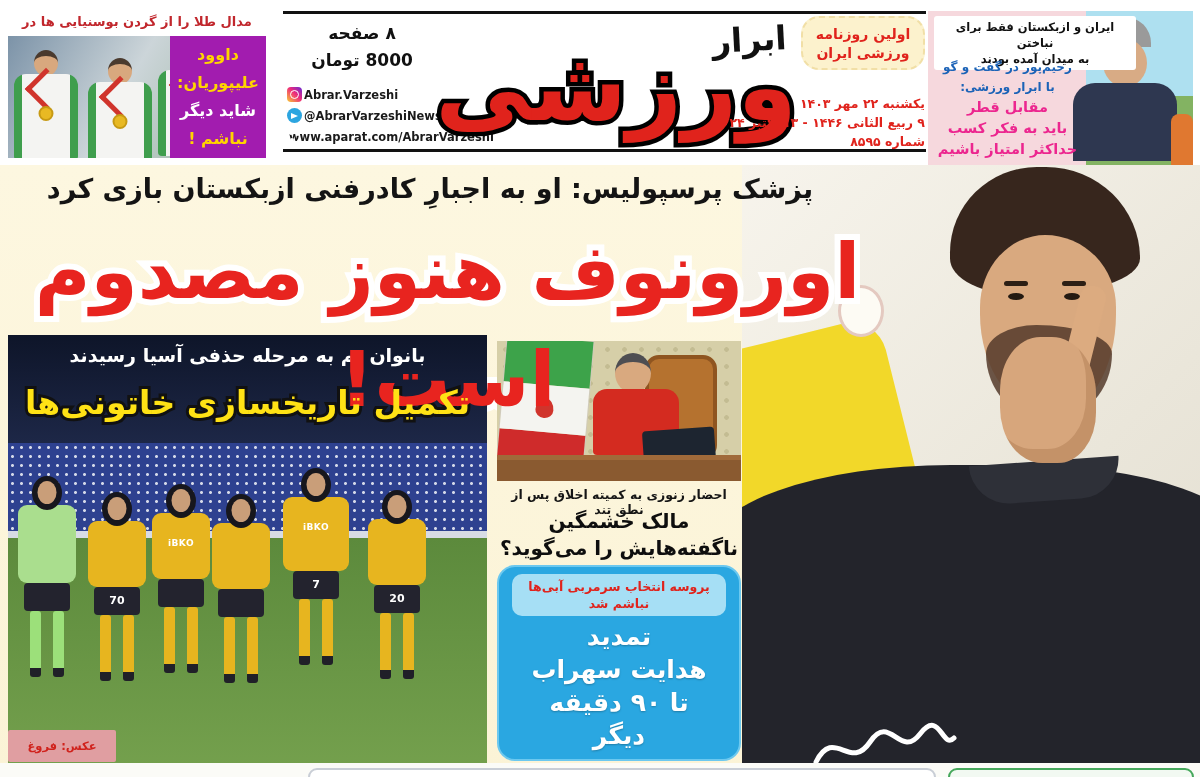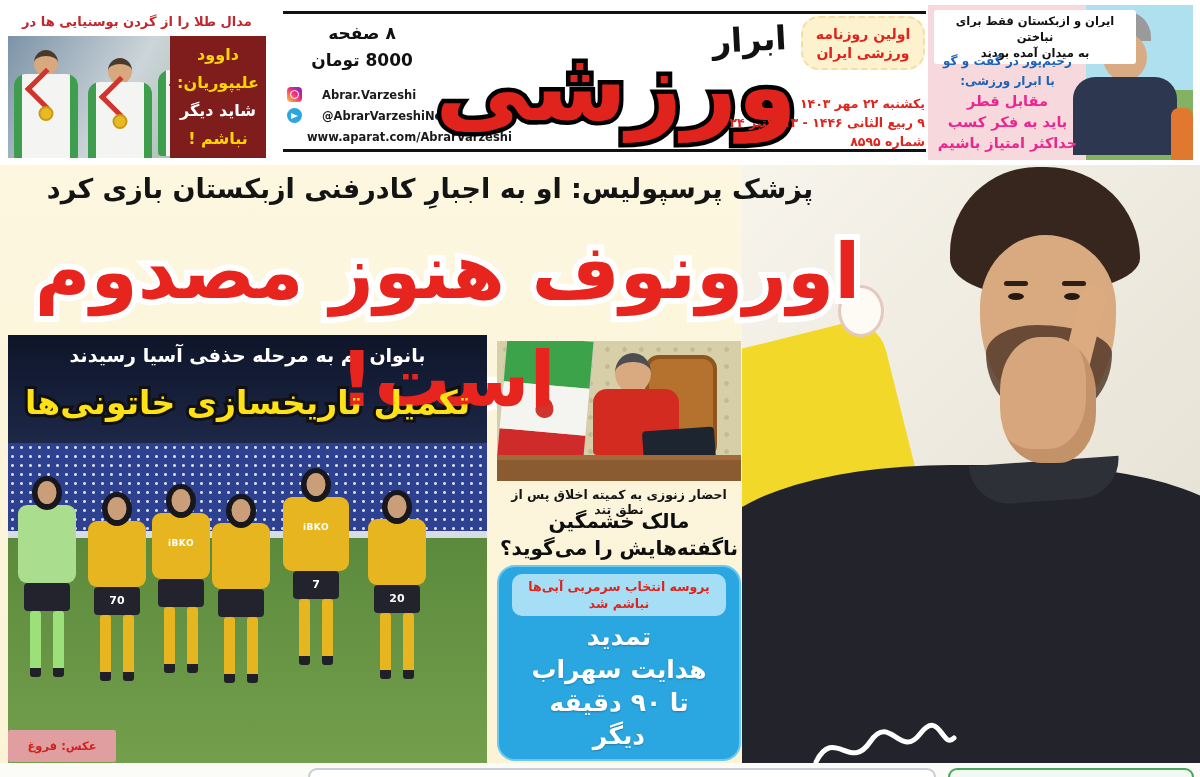--- a/index.html
+++ b/index.html
@@ -22,50 +22,50 @@
   #mast-left { left:8px; top:8px; width:258px; height:150px; background:#fff; overflow:hidden; }
   #mast-left-kicker { width:100%; height:28px; line-height:28px; text-align:center; color:#c1272d; font-weight:bold; font-size:13px; background:#fff; }
   #mast-left-photo { position:absolute; left:0; top:28px; width:258px; height:122px;
       background:linear-gradient(120deg,#7c93a8,#ccd5d9 45%,#8fae93); }
   .medalist { position:absolute; width:64px; }
   .medalist .m-head { width:24px; height:26px; border-radius:50%; background:#d8a87e; margin:0 auto; border-top:6px solid #4a3a2e; }
   .medalist .m-body { width:64px; height:86px; border-radius:12px 12px 4px 4px; margin-top:-2px;
       background:linear-gradient(90deg,#3f9e4d 0 12%, #f4f4f2 12% 88%, #3f9e4d 88%); position:relative; }
   .medalist .m-ribbon { position:absolute; left:50%; top:0; width:30px; height:30px; transform:translateX(-50%) rotate(45deg); border-left:5px solid #d0342c; border-bottom:5px solid #d0342c; }
   .medalist .m-medal { position:absolute; left:50%; top:32px; transform:translateX(-50%); width:15px; height:15px; border-radius:50%; background:#e8b923; border:2px solid #c79a14; }
-  #mast-left-quote { position:absolute; left:162px; top:28px; width:96px; height:122px; background:#7f1d1d; text-align:center; padding-top:5px; }
+  #mast-left-quote { position:absolute; left:162px; top:28px; width:96px; height:122px; background:#a21caf; text-align:center; padding-top:5px; }
   #mast-left-quote div { font-weight:bold; font-size:16px; line-height:28px; color:#ffd400; }
   #mast-left-quote div.white { color:#ffffff; }
 
   .mast-rule { left:283px; width:643px; height:3px; background:#121212; }
 
   #pages-price { left:292px; top:20px; width:140px; text-align:center; color:#111; font-weight:bold; font-size:17px; line-height:27px; }
 
   #social { left:287px; top:84px; width:200px; }
-  .social-row { display:flex; align-items:center; gap:20px; height:21px; }
+  .social-row { display:flex; align-items:center; gap:2px; height:21px; }
   .social-row span.handle { font-size:11.5px; font-weight:bold; color:#1a1a1a; }
   .icon-ig { width:15px; height:15px; border-radius:4px; background:linear-gradient(45deg,#f9ce34,#ee2a7b 55%,#6228d7); position:relative; }
   .icon-ig::after { content:""; position:absolute; inset:3px; border:1.5px solid #fff; border-radius:50%; }
   .icon-tg { width:15px; height:15px; border-radius:50%; background:#2ca5e0; position:relative; }
   .icon-tg::after { content:""; position:absolute; left:4px; top:4.5px; width:0; height:0; border-left:7px solid #fff; border-top:3.5px solid transparent; border-bottom:3.5px solid transparent; }
   .icon-ap { width:15px; height:15px; border-radius:50%; background:#df0f50; position:relative; }
   .icon-ap::before { content:""; position:absolute; left:2px; top:2px; width:4px; height:4px; border-radius:50%; background:#fff; box-shadow:7px 1px 0 #fff, 1px 7px 0 #fff, 8px 8px 0 #fff; }
 
   #logo { left:452px; top:12px; width:345px; height:142px; }
   #logo-main { position:absolute; left:0; top:10px; width:345px; text-align:center; font-size:96px; font-weight:900; line-height:130px; }
   #logo-main .stroke { -webkit-text-stroke:9px #000; color:#000; text-shadow:0 0 2px #000; }
   #logo-main .fill { color:#e0231c; }
   #logo-top { position:absolute; right:10px; top:8px; font-size:33px; font-weight:bold; color:#111; transform:rotate(-3deg); }
 
   #badge { left:801px; top:16px; width:124px; height:54px; background:#fcf2cd; border:2px dashed #f1dfa6; border-radius:18px; text-align:center; padding-top:7px; }
   #badge div { color:#e0231c; font-weight:bold; font-size:14px; line-height:19px; }
 
   #dates { left:660px; top:94px; width:265px; text-align:right; color:#e0231c; font-weight:bold; font-size:12.5px; line-height:19px; }
 
-  #mast-right { left:928px; top:5px; width:265px; height:155px; overflow:hidden; background:linear-gradient(#aee0f0 0 55%, #83b362 55% 100%); }
+  #mast-right { left:928px; top:11px; width:265px; height:155px; overflow:hidden; background:linear-gradient(#aee0f0 0 55%, #83b362 55% 100%); }
   #mast-right-pink { position:absolute; left:0; top:0; width:158px; height:100%; background:#f6d8dd; }
   #rahimpour { position:absolute; right:8px; top:6px; width:120px; height:149px; }
   #rahimpour .r-hair { width:52px; height:30px; border-radius:26px 26px 0 0; background:#9a9a9a; margin:0 auto; }
   #rahimpour .r-face { width:44px; height:48px; border-radius:50%; background:#d8ab85; margin:-8px auto 0; }
   #rahimpour .r-body { width:104px; height:78px; border-radius:22px 22px 0 0; background:#2e3750; margin:-4px auto 0; }
   #kid { position:absolute; right:0; bottom:0; width:22px; height:52px; border-radius:8px 8px 0 0; background:#e07830; }
   #mast-right-kicker { position:absolute; left:6px; top:5px; width:202px; background:#fff; border-radius:3px; text-align:center; padding:3px 2px; }
   #mast-right-kicker div { color:#111; font-weight:bold; font-size:11.5px; line-height:16px; }
   #mast-right-text { position:absolute; left:2px; top:46px; width:155px; text-align:center; }
   #mast-right-text .blue { color:#1c63b7; font-weight:bold; font-size:12px; line-height:20px; }

